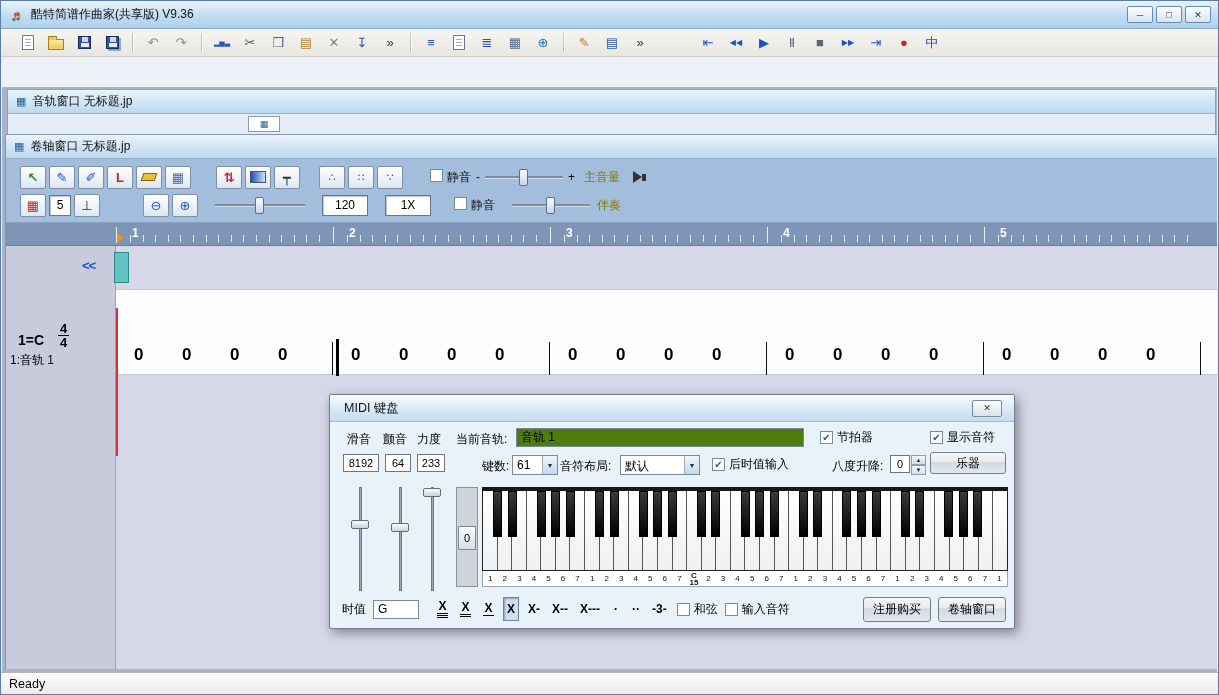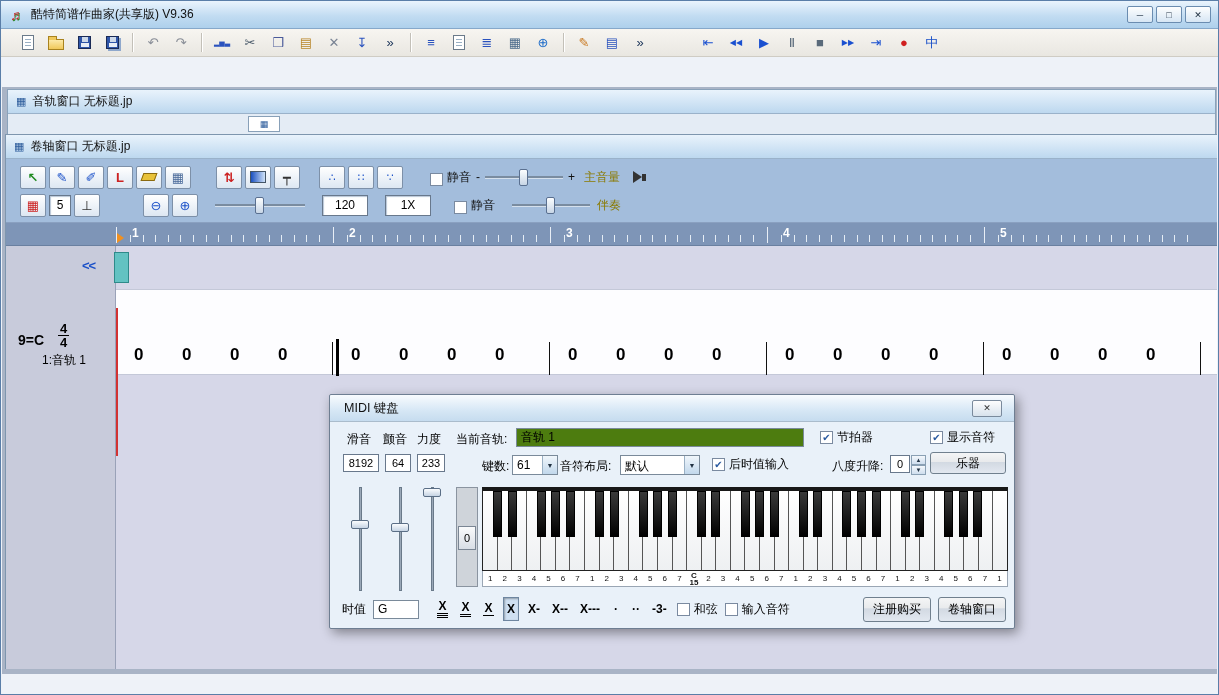--- a/index.html
+++ b/index.html
@@ -45,21 +45,21 @@
   .sw-row { display:flex; align-items:center; height:28px; gap:3px; }
   .sbtn { width:26px; height:23px; display:flex; align-items:center; justify-content:center; background:linear-gradient(#ffffff,#dde7f2); border:1px solid #7d90a8; border-radius:2px; font-size:13px; flex:none; }
   .g-green { color:#1f8a1f; font-weight:bold; }
   .g-blue  { color:#1a50c8; }
   .g-red   { color:#cc2222; font-weight:bold; }
   .g-dark  { color:#333; }
   .g-steel { color:#4a6a9a; }
   .sm { font-size:11px; }
   .i-eraser { width:14px; height:8px; background:#e8c23a; border:1px solid #8a6a10; transform:skewX(-20deg); display:block; }
   .i-grad { width:16px; height:12px; border:1px solid #456; background:linear-gradient(90deg,#1a50c0,#cfe2f8); display:block; }
-  .mute { display:flex; align-items:flex-end; gap:4px; font-size:12px; color:#111; flex:none; }
+  .mute { display:flex; align-items:flex-start; gap:4px; font-size:12px; color:#111; flex:none; }
   .cb { width:13px; height:13px; background:#fff; border:1px solid #7a8aa0; display:flex; align-items:center; justify-content:center; flex:none; }
   .ck { font-size:10px; color:#2a5aa0; line-height:1; }
   .hslider { position:relative; width:78px; height:17px; flex:none; display:block; }
   .hs-track { position:absolute; left:0; right:0; top:7px; height:3px; background:#7a8ca0; border-bottom:1px solid #d5e0ec; display:block; }
   .hs-thumb { position:absolute; top:0; width:9px; height:17px; background:linear-gradient(#fbfdfe,#c8d6e6); border:1px solid #5a7090; border-radius:2px; display:block; }
   .w90 { width:90px; } .w34 { width:46px; } .w22 { width:22px; }
   .minus-plus { font-size:12px; color:#111; margin:0 2px; }
   .vol-label { font-size:12px; color:#8a7a00; margin-left:4px; white-space:nowrap; }
   .i-speaker { width:15px; height:13px; position:relative; margin-left:10px; display:block; }
   .i-speaker::before { content:""; position:absolute; left:9px; top:3px; width:4px; height:7px; background:#333; }
@@ -75,21 +75,21 @@
   .ruler-ticks { position:absolute; left:14px; right:2px; bottom:3px; height:7px; background:repeating-linear-gradient(90deg, rgba(240,246,252,.9) 0 1px, transparent 1px 12.6px); }
   .play-marker { position:absolute; left:111px; bottom:2px; width:0; height:0; border-top:5px solid transparent; border-bottom:5px solid transparent; border-left:7px solid #f09020; }
 
   
   .sw-body { position:relative; height:423px; background:#d6d7e8; overflow:hidden; }
   .sidebar { position:absolute; left:0; top:0; width:110px; height:100%; background:#c8cbdb; border-right:1px solid #9aa2b8; }
   .collapse { position:absolute; left:76px; top:12px; font-weight:bold; font-size:13px; color:#1a50c8; letter-spacing:-1px; }
   .keysig { position:absolute; left:12px; top:86px; font-size:14px; font-weight:bold; color:#000; }
   .timesig { position:absolute; left:52px; top:77px; display:flex; flex-direction:column; align-items:center; font-size:13px; font-weight:bold; line-height:11px; color:#000; }
   .ts-line { width:11px; height:1px; background:#000; margin:1px 0; display:block; }
-  .trackname { position:absolute; left:4px; top:106px; font-size:12px; color:#000; white-space:nowrap;margin-left:32px; }
+  .trackname { position:absolute; left:4px; top:106px; font-size:12px; color:#000; white-space:nowrap; }
   .notation-band { position:absolute; left:110px; right:0; top:43px; height:86px; background:#fdfdff; border-top:1px solid #c4c8d8; border-bottom:1px solid #c4c8d8; }
   .track-color { position:absolute; left:108px; top:6px; width:15px; height:31px; background:#63c2c2; border:1px solid #2e8a8a; }
   .red-line { position:absolute; left:110px; top:62px; width:2px; height:148px; background:#d23232; }
   .measures { position:absolute; left:110px; top:43px; right:0; height:86px; white-space:nowrap; font-size:0; }
   .measure { display:inline-block; position:relative; width:217px; height:100%; }
   .beat { position:absolute; top:56px; font-size:17px; font-weight:bold; color:#000; }
   .barline { position:absolute; right:0; top:53px; width:1px; height:33px; background:#111; display:block; }
   .cursor { position:absolute; left:330px; top:93px; width:3px; height:37px; background:#000; }
 
   
@@ -355,21 +355,21 @@
       </div>
 
       <div class="sw-ruler">
         <div class="ruler-cells"><div class="ruler-cell"><span class="ruler-num">1</span><div class="ruler-ticks"></div></div><div class="ruler-cell"><span class="ruler-num">2</span><div class="ruler-ticks"></div></div><div class="ruler-cell"><span class="ruler-num">3</span><div class="ruler-ticks"></div></div><div class="ruler-cell"><span class="ruler-num">4</span><div class="ruler-ticks"></div></div><div class="ruler-cell"><span class="ruler-num">5</span><div class="ruler-ticks"></div></div></div>
         <div class="play-marker"></div>
       </div>
 
       <div class="sw-body">
         <div class="sidebar">
           <span class="collapse">&lt;&lt;</span>
-          <span class="keysig">9=C</span>
+          <span class="keysig">1=C</span>
           <span class="timesig">
             <span>4</span>
             <span class="ts-line"></span>
             <span>4</span>
           </span>
           <span class="trackname">1:音轨 1</span>
         </div>
         <div class="notation-band"></div>
         <div class="track-color"></div>
         <div class="red-line"></div>
@@ -609,14 +609,17 @@
           </span>
           <span class="spacer"></span>
           <button class="pushbtn">注册购买</button>
           <button class="pushbtn">卷轴窗口</button>
         </div>
       </div>
     </div>
 
   </div>
 
+  <div class="statusbar">
+    <span>Ready</span>
+  </div>
 
 </div>
 
 </body></html>

